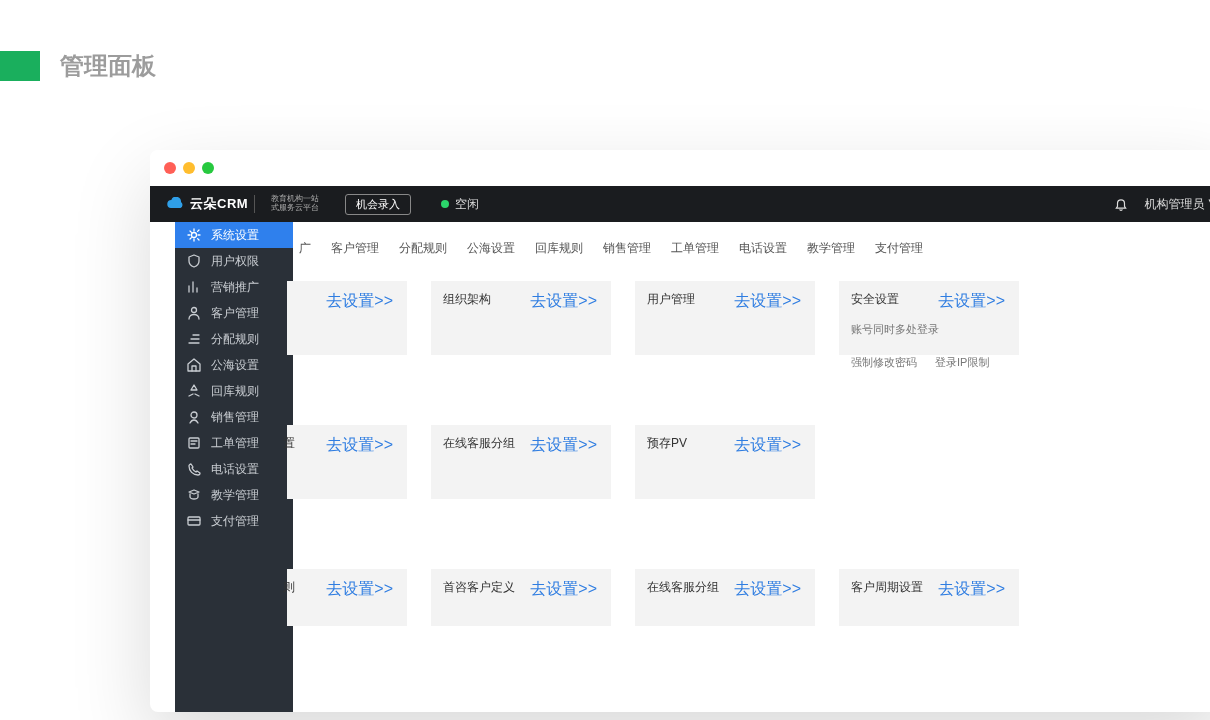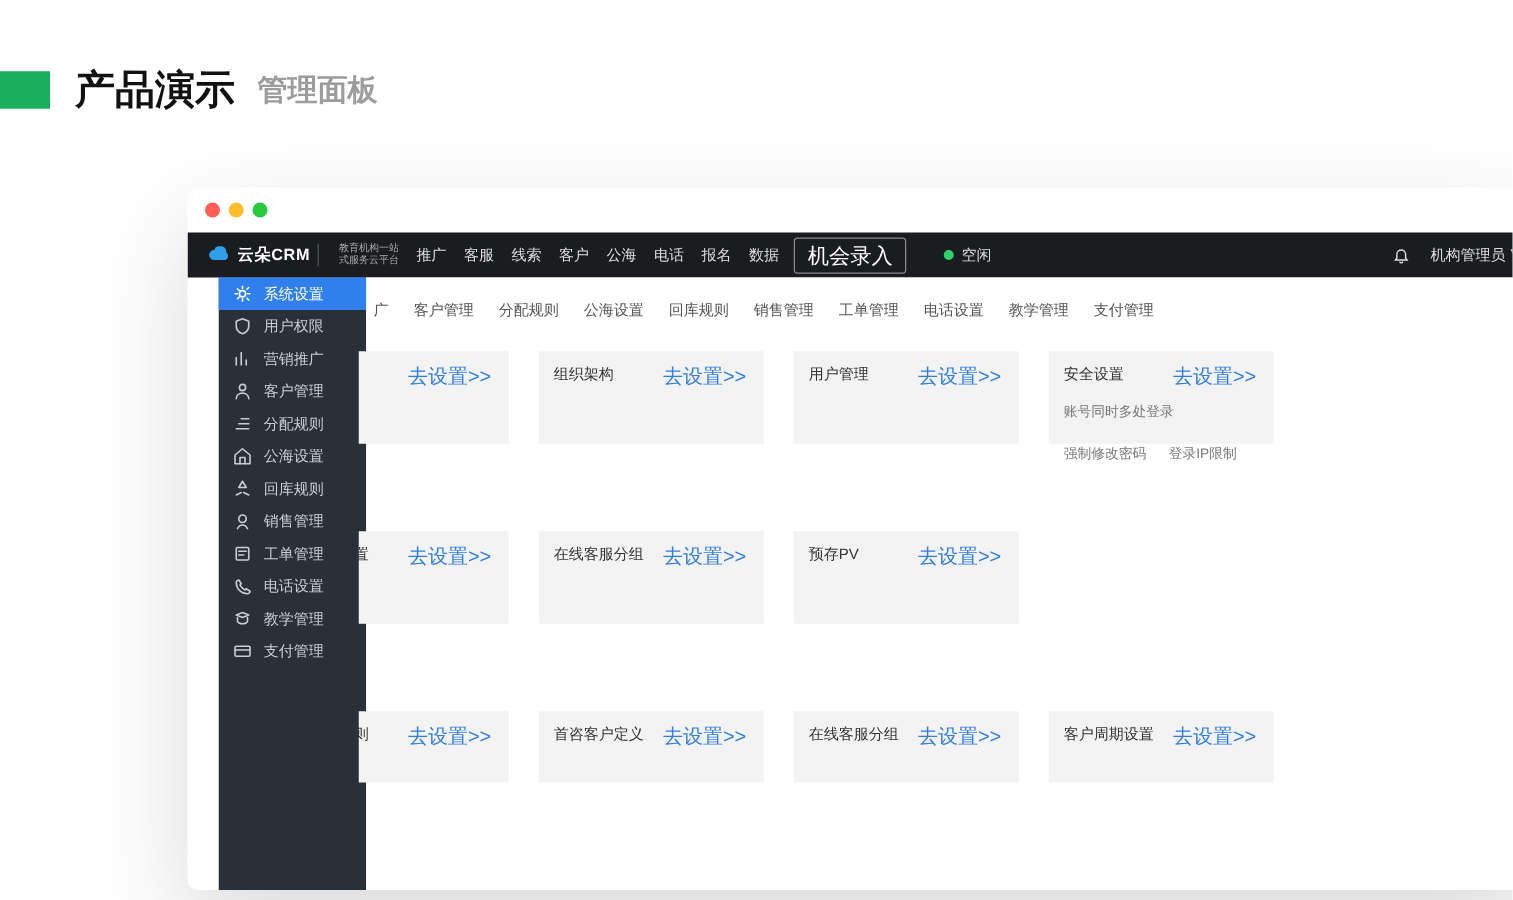--- a/index.html
+++ b/index.html
@@ -56,21 +56,21 @@
   .logo {
     display: flex; align-items: center; gap: 6px; margin-right: 14px;
   }
   .logo-icon svg { display: block; }
   .logo-text { font-size: 13px; font-weight: 700; letter-spacing: 0.5px; }
   .logo-sub { font-size: 8px; color: #aaa; line-height: 1.1; border-left: 1px solid #555; padding-left:16px; }
   .topnav { display: flex; gap: 14px; }
   .topnav span { color: #ddd; cursor: pointer; }
   .record-btn {
     margin-left: 12px; border: 1px solid #888; color: #fff;
-    padding: 2px 10px; border-radius: 3px; font-size: 17px; cursor:pointer;
+    padding: 2px 10px; border-radius: 3px; font-size: 11px; cursor:pointer;
   }
   .status { margin-left: 30px; display:flex; align-items:center; gap:6px; color:#ddd;}
   .status-dot { width:8px; height:8px; border-radius:50%; background:#2bd56b; }
   .topbar-right { margin-left:auto; display:flex; align-items:center; gap:16px; color:#ddd;}
   .bell-icon svg { display:block; }
   .user-menu { display:flex; align-items:flex-start; gap:4px; cursor:pointer; }
   .chevron { font-size:9px; }
 
   
   .app-body { display:flex; min-height: 490px; }
@@ -116,21 +116,20 @@
   .card-sub span { white-space:nowrap; }
 
   .cards-row.last .card { height: auto; min-height: 24px; padding-bottom: 30px;}
   .cards-row.last { margin-bottom: 0;}
 </style>
 </head>
 <body>
 
 <div class="page-header">
   <div class="green-block"></div>
-  <div class="title-main">产品演示</div>
   <div class="title-sub">管理面板</div>
 </div>
 
 <div class="window">
   <div class="window-chrome">
     <div class="dot red"></div>
     <div class="dot yellow"></div>
     <div class="dot green"></div>
   </div>
 
@@ -139,30 +138,20 @@
       <span class="logo-icon">
         <svg width="18" height="14" viewBox="0 0 18 14">
             <path d="M5 11a4 4 0 0 1 .3-7.99A5 5 0 0 1 15 5a3.5 3.5 0 0 1-.5 6H5z" fill="#2f9fe8"></path>
           </svg>
       </span>
       <span class="logo-text">云朵CRM</span>
       <span class="logo-sub">
         <div>教育机构一站</div>
         <div>式服务云平台</div>
       </span>
-    </div>
-    <div class="topnav">
-      <span>推广</span>
-      <span>客服</span>
-      <span>线索</span>
-      <span>客户</span>
-      <span>公海</span>
-      <span>电话</span>
-      <span>报名</span>
-      <span>数据</span>
     </div>
     <div class="record-btn">机会录入</div>
     <div class="status">
       <span class="status-dot"></span>
       <span>空闲</span>
     </div>
     <div class="topbar-right">
       <span class="bell-icon">
         <svg width="14" height="14" viewBox="0 0 24 24" fill="none" stroke="#ddd" stroke-width="2">
             <path d="M18 16v-5a6 6 0 1 0-12 0v5l-2 3h16l-2-3z"></path>

